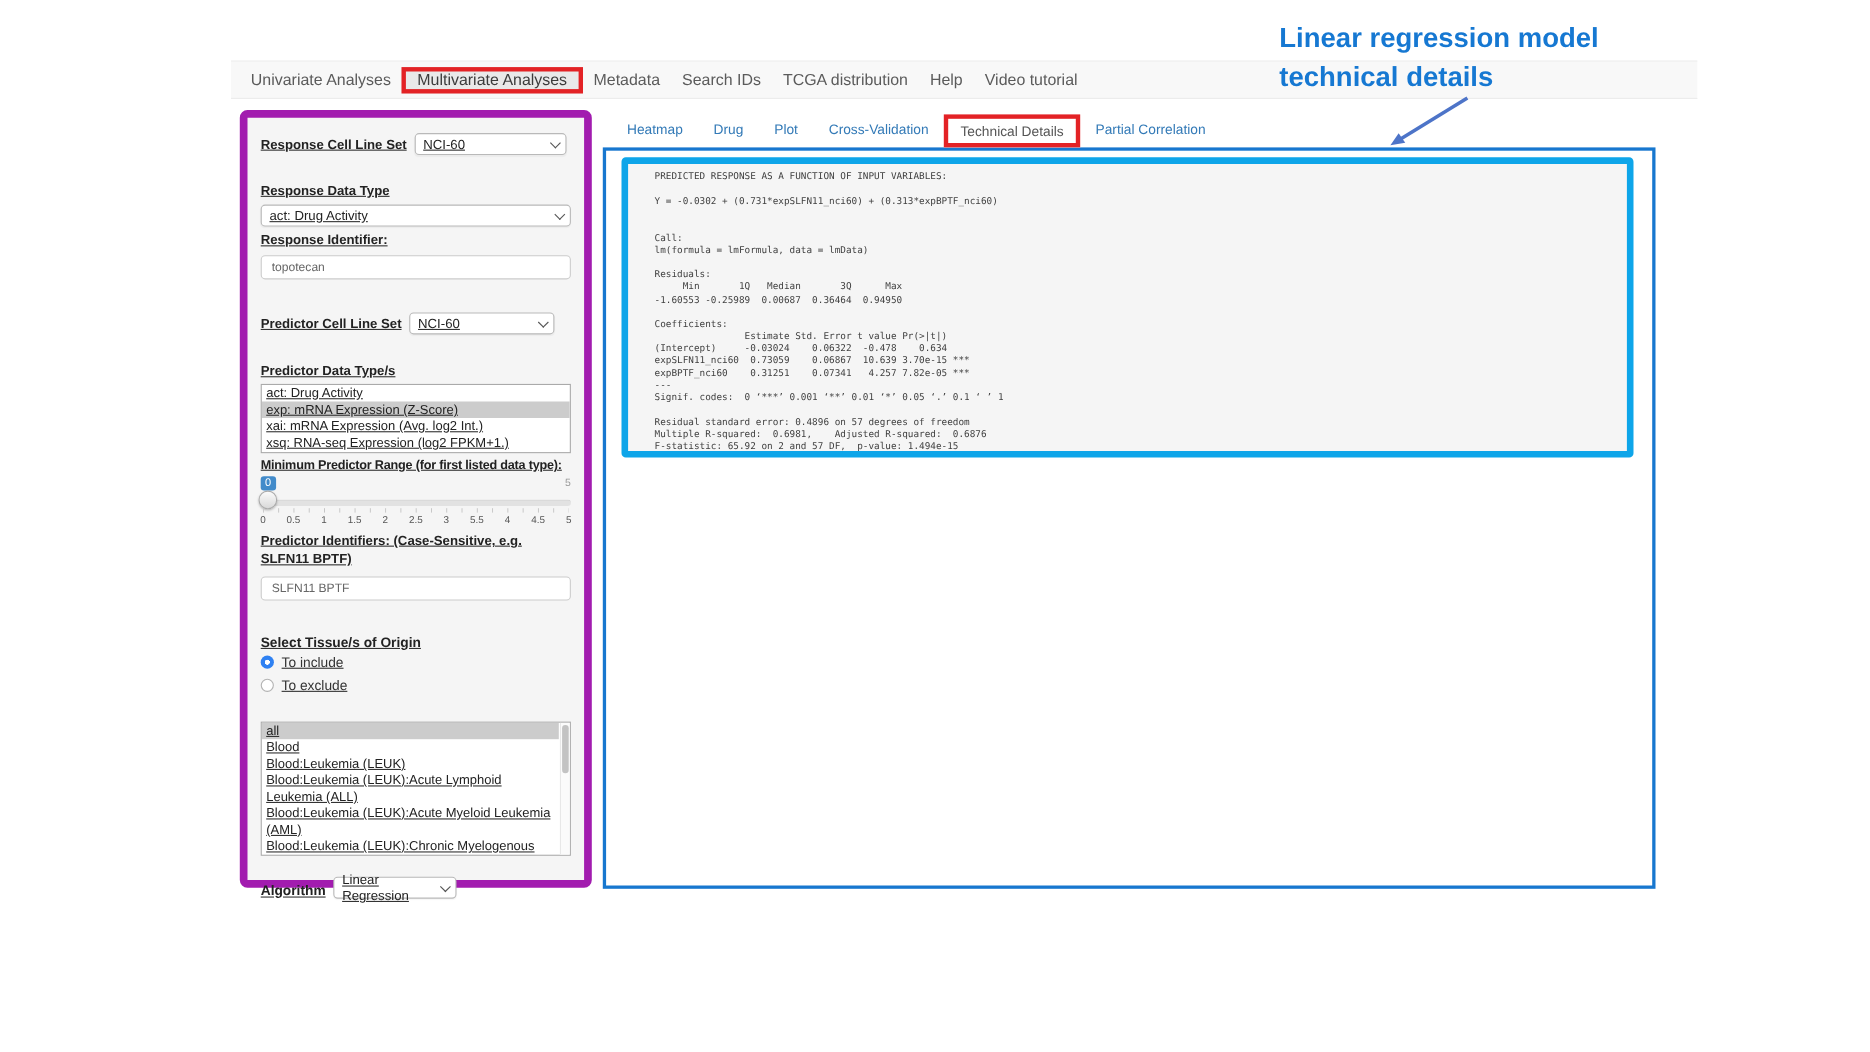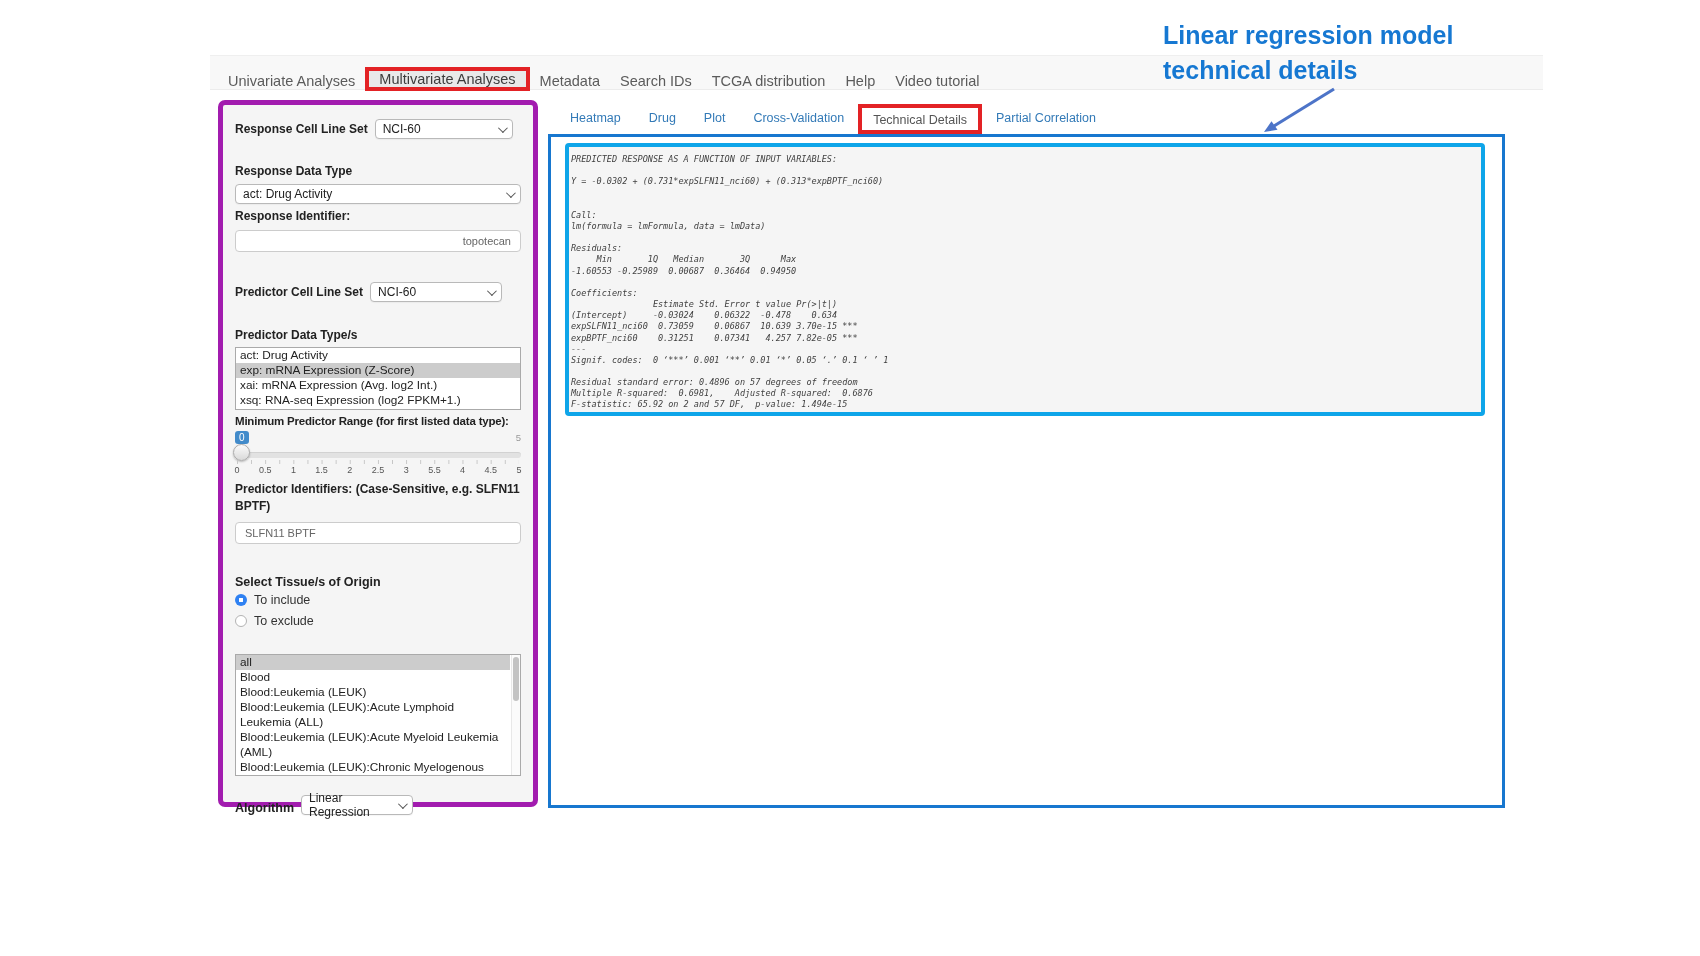--- a/index.html
+++ b/index.html
@@ -2,34 +2,34 @@
 <html><head>
 <meta charset="utf-8">
 <style>
   * { margin:0; padding:0; box-sizing:border-box; }
   body { background:#ffffff; font-family:"Liberation Sans", sans-serif; }
   .canvas { position:relative; width:1700px; height:956px; background:#fff; overflow:hidden; }
 
   
   .topnav { position:absolute; left:210px; top:55px; width:1333px; height:35px;
             background:#f8f8f8; border-top:1px solid #efefef; border-bottom:1px solid #ececec;
-            display:flex; align-items:flex-end; padding-left:8px; font-size:14.5px; color:#5b5b5b; z-index:1;}
+            display:flex; align-items:center; padding-left:8px; font-size:14.5px; color:#5b5b5b; z-index:1;}
   .navitem { display:flex; align-items:center; padding:0 10px; white-space:nowrap; cursor:pointer; }
   .navitem.active-wrap { border:4px solid #e32225; background:#e9e9e9; margin:-2px 0; color:#3c3c3c; z-index:2; }
 
   
   .annotation { position:absolute; left:1163px; top:18px; width:360px; z-index:6;
                 font-size:25px; font-weight:bold; color:#1678d2; line-height:35px; }
   .annotation div { white-space:nowrap; }
   .arrow-svg { position:absolute; left:1258px; top:84px; z-index:6; }
 
   
   .sidebar { position:absolute; left:218px; top:100px; width:320px; height:707px;
-             background:#f5f5f5; border:5px solid #a21caf; border-radius:7px;
-             padding:14px 12px 12px 12px; font-size:12px; color:#333; z-index:1; }
+             background:#f5f5f5; border:7px solid #a21caf; border-radius:7px;
+             padding:14px 12px 12px 12px; font-size:12px; color:#333; z-index:1;text-decoration:underline; }
   .lbl { font-weight:bold; font-size:12px; color:#222; }
   .nowrap { white-space:nowrap; letter-spacing:-0.2px; }
   .row-inline { display:flex; align-items:center; gap:7px; }
 
   .sel { background:#fff; border:1px solid #b9b9b9; border-radius:4px; height:20px;
          display:flex; align-items:center; justify-content:space-between;
          padding:0 7px; font-size:12px; color:#222; cursor:pointer;
          box-shadow:0 1px 1px rgba(0,0,0,0.04); }
   .chev { width:7px; height:7px; border-right:1.7px solid #555; border-bottom:1.7px solid #555;
           transform:rotate(45deg) translateY(-2px); flex:0 0 auto; margin-left:6px; }
@@ -68,21 +68,21 @@
 
   
   .tabs { position:absolute; left:556px; top:104px; height:30px; display:flex; 
           font-size:12.5px; z-index:1; }
   .tab { color:#337ab7; padding:7px 14px; white-space:nowrap; cursor:pointer; }
   .tab.active-wrap { border:4px solid #e32225; background:#ffffff; color:#555; padding:5px 11px; }
 
   .result-box { position:absolute; left:548px; top:134px; width:957px; height:674px;
                 border:3px solid #1777cf; background:#fff; z-index:0; }
   .verbatim { position:absolute; left:14px; top:6px; width:920px; height:273px;
-              background:#f5f5f5; border:4px solid #0ea5e9; border-radius:4px; padding:7px 2px;font-style:italic; }
+              background:#f5f5f5; border:6px solid #0ea5e9; border-radius:4px; padding:7px 24px; }
   .verbatim pre { font-family:"DejaVu Sans Mono", monospace; font-size:8.5px; line-height:11.15px;
                   color:#3f3f3f; white-space:pre; }
 </style>
 </head>
 <body>
 
 <div class="canvas">
 
   <nav class="topnav">
     <div class="navitem">Univariate Analyses</div>
@@ -113,21 +113,21 @@
       </div>
     </div>
 
     <div class="lbl" style="margin-top:25px;">Response Data Type</div>
     <div class="sel" style="margin-top:6px; width:100%;">
       <span>act: Drug Activity</span>
       <span class="chev"></span>
     </div>
 
     <div class="lbl" style="margin-top:5px;">Response Identifier:</div>
-    <input class="txtin" style="margin-top: 7px; text-align: right;" readonly="" value="topotecan">
+    <input class="txtin" style="margin-top: 7px;" readonly="" value="topotecan">
 
     <div class="row-inline" style="margin-top:30px;">
       <span class="lbl">Predictor Cell Line Set</span>
       <div class="sel" style="width:132px;">
         <span>NCI-60</span>
         <span class="chev"></span>
       </div>
     </div>
 
     <div class="lbl" style="margin-top:26px;">Predictor Data Type/s</div>

